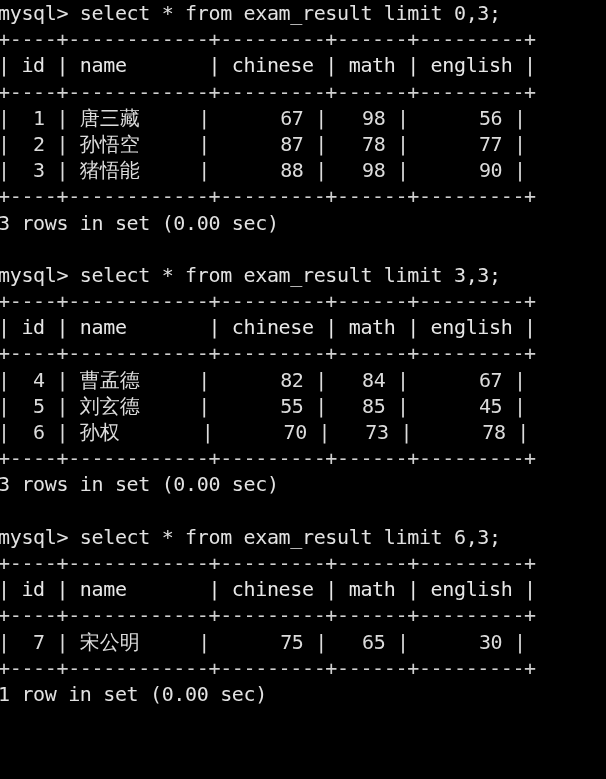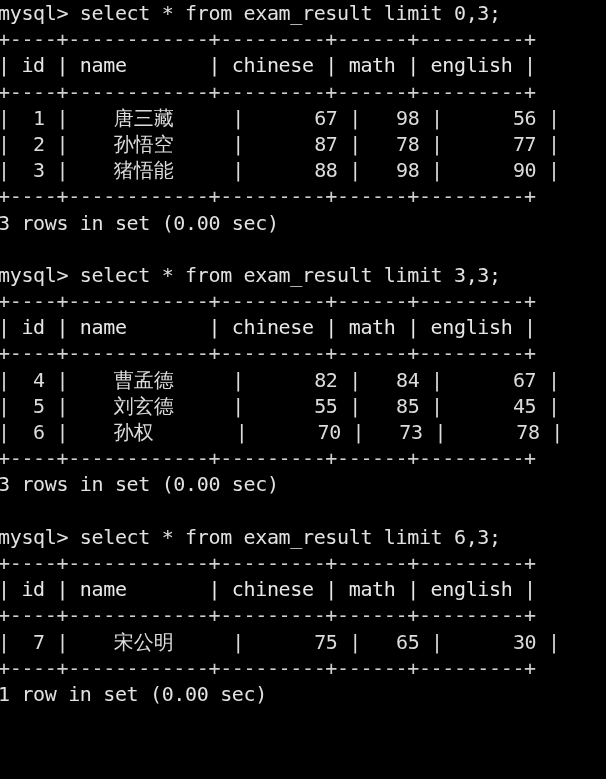--- a/index.html
+++ b/index.html
@@ -37,19 +37,18 @@
   }
   
   .prompt-line { color: #e2e2e2; }
   .rule-line   { color: #cfcfcf; }
   .head-line   { color: #e8e8e8; }
   .data-line   { color: #dcdcdc; }
   .status-line { color: #e2e2e2; }
   .cjk {
     font-family: Liberation Serif, serif;
     letter-spacing: 0px;
-    margin-left: 34px;
   }
 </style>
 </head>
 <body>
 
 <div id="terminal"><div class="line prompt-line">mysql&gt; select * from exam_result limit 0,3;</div><div class="line rule-line">+----+------------+---------+------+---------+</div><div class="line head-line">| id | name       | chinese | math | english |</div><div class="line rule-line">+----+------------+---------+------+---------+</div><div class="line data-line"><span>|  1 | </span><span class="cjk">唐三藏</span><span>     |      67 |   98 |      56 |</span></div><div class="line data-line"><span>|  2 | </span><span class="cjk">孙悟空</span><span>     |      87 |   78 |      77 |</span></div><div class="line data-line"><span>|  3 | </span><span class="cjk">猪悟能</span><span>     |      88 |   98 |      90 |</span></div><div class="line rule-line">+----+------------+---------+------+---------+</div><div class="line status-line">3 rows in set (0.00 sec)</div><div class="line blank"> </div><div class="line prompt-line">mysql&gt; select * from exam_result limit 3,3;</div><div class="line rule-line">+----+------------+---------+------+---------+</div><div class="line head-line">| id | name       | chinese | math | english |</div><div class="line rule-line">+----+------------+---------+------+---------+</div><div class="line data-line"><span>|  4 | </span><span class="cjk">曹孟德</span><span>     |      82 |   84 |      67 |</span></div><div class="line data-line"><span>|  5 | </span><span class="cjk">刘玄德</span><span>     |      55 |   85 |      45 |</span></div><div class="line data-line"><span>|  6 | </span><span class="cjk">孙权</span><span>       |      70 |   73 |      78 |</span></div><div class="line rule-line">+----+------------+---------+------+---------+</div><div class="line status-line">3 rows in set (0.00 sec)</div><div class="line blank"> </div><div class="line prompt-line">mysql&gt; select * from exam_result limit 6,3;</div><div class="line rule-line">+----+------------+---------+------+---------+</div><div class="line head-line">| id | name       | chinese | math | english |</div><div class="line rule-line">+----+------------+---------+------+---------+</div><div class="line data-line"><span>|  7 | </span><span class="cjk">宋公明</span><span>     |      75 |   65 |      30 |</span></div><div class="line rule-line">+----+------------+---------+------+---------+</div><div class="line status-line">1 row in set (0.00 sec)</div></div>
 
 </body></html>

